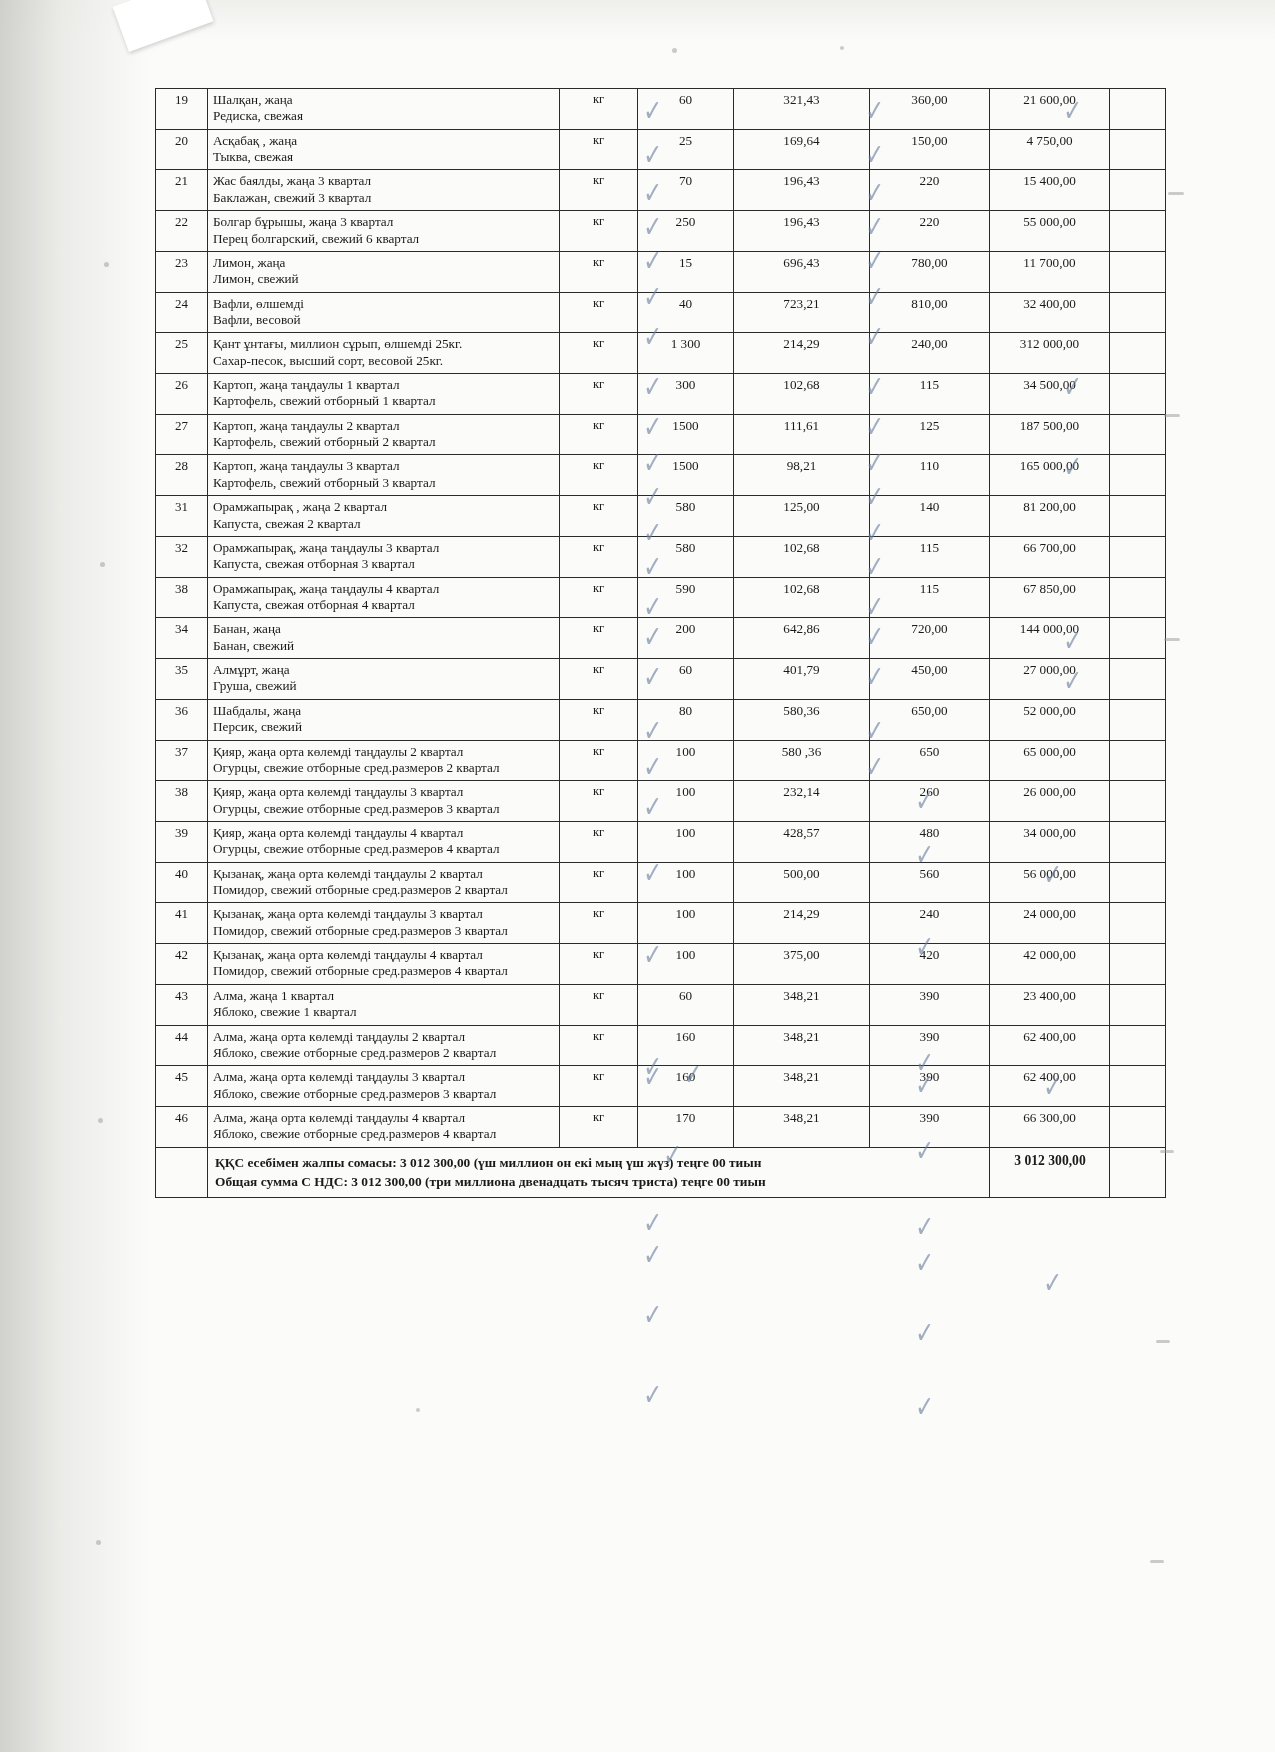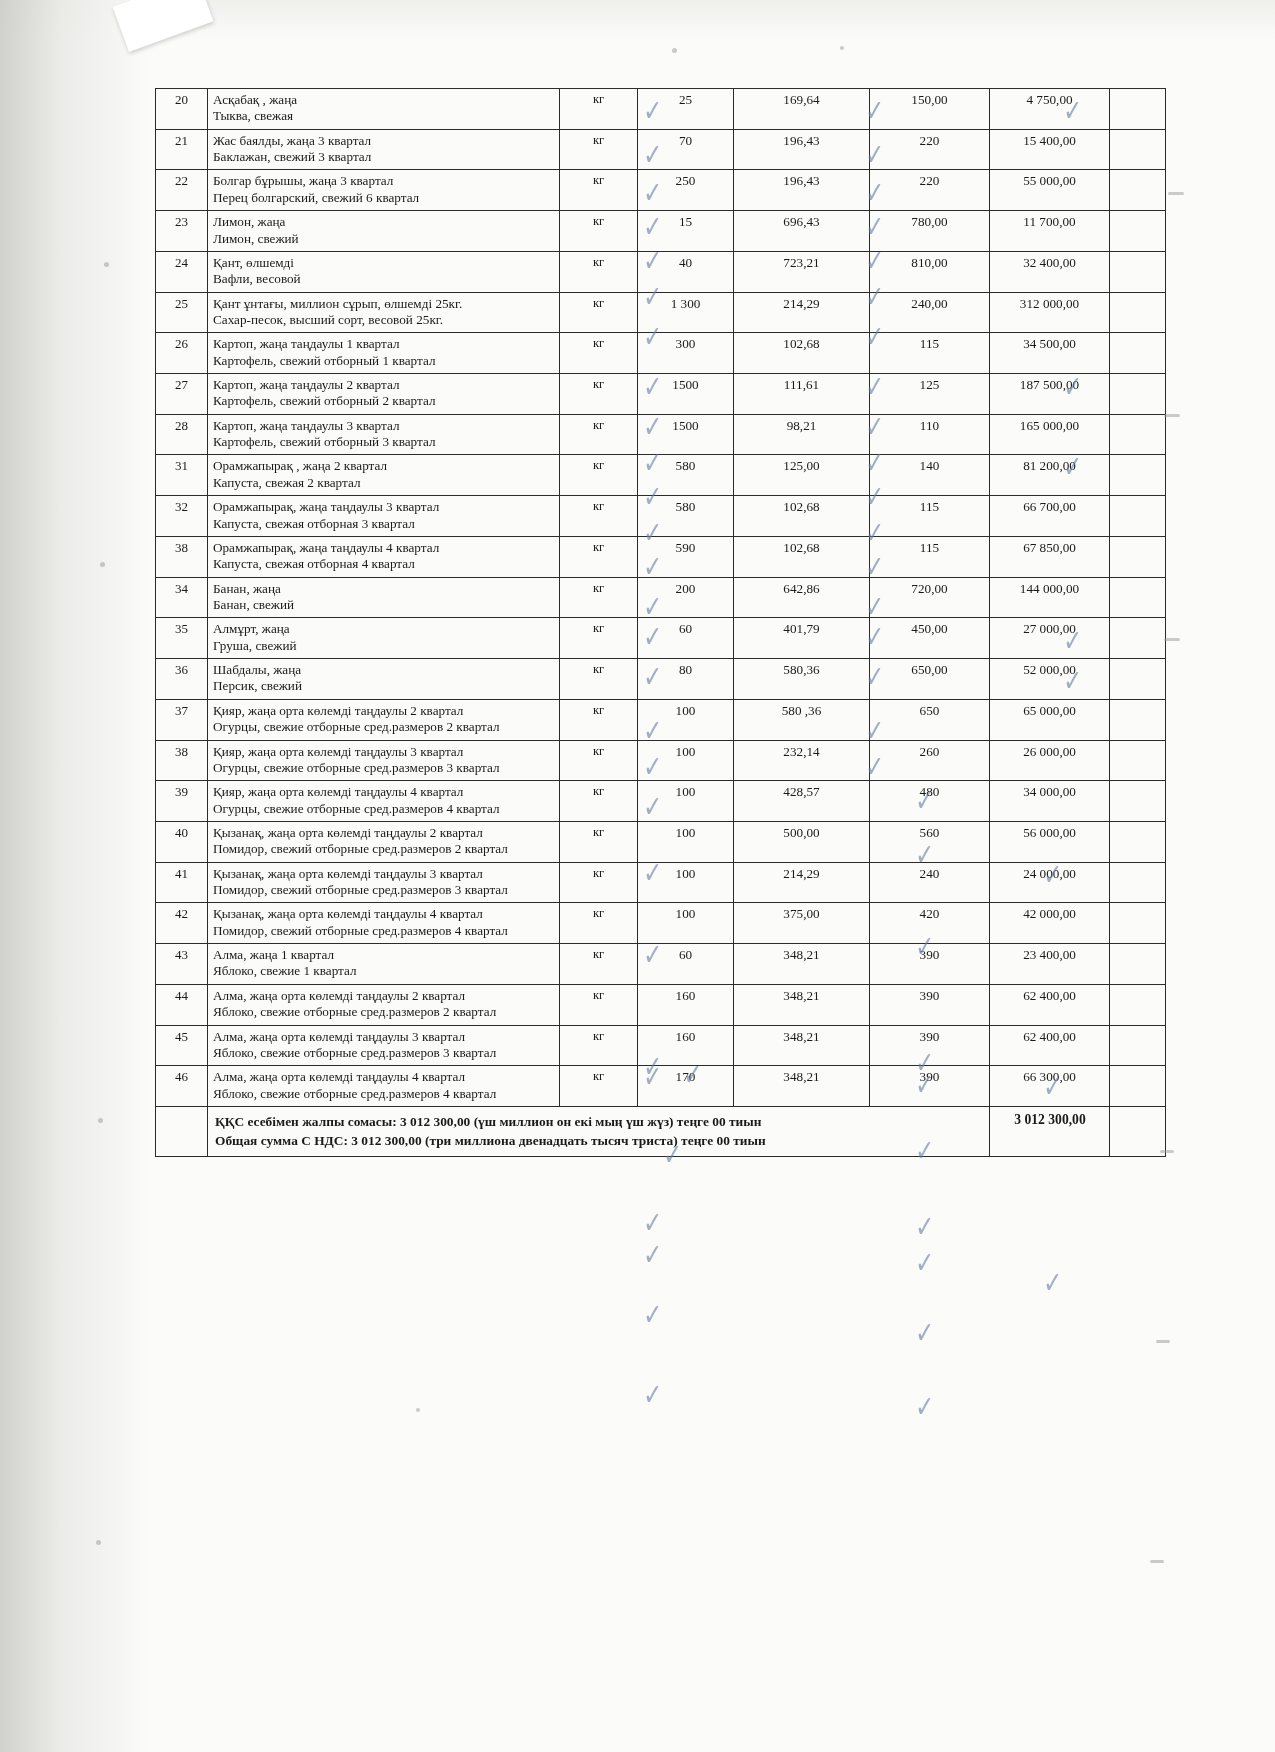--- a/index.html
+++ b/index.html
@@ -131,20 +131,33 @@
         <col class="c-name">
         <col class="c-unit">
         <col class="c-qty">
       <col class="c-price">
         <col class="c-vat">
         <col class="c-sum">
         <col class="c-last">
     </colgroup>
     <tbody id="tbody">
         <tr>
+          <td class="num">19</td>
+          <td class="name">
+            <span class="kz">Шалқан, жаңа</span>
+            <span class="ru"> Редиска, свежая</span>
+          </td>
+          <td class="unit">кг</td>
+          <td class="qty">60</td>
+          <td class="price">321,43</td>
+          <td class="vat">360,00</td>
+          <td class="sum">21 600,00</td>
+          <td class="last"></td>
+        </tr>
+        <tr>
           <td class="num">20</td>
           <td class="name">
             <span class="kz">Асқабақ , жаңа</span>
             <span class="ru">Тыква, свежая</span>
           </td>
           <td class="unit">кг</td>
           <td class="qty">25</td>
           <td class="price">169,64</td>
           <td class="vat">150,00</td>
           <td class="sum">4 750,00</td>
@@ -185,21 +198,21 @@
           <td class="unit">кг</td>
           <td class="qty">15</td>
           <td class="price">696,43</td>
           <td class="vat">780,00</td>
           <td class="sum">11 700,00</td>
           <td class="last"></td>
         </tr>
         <tr>
           <td class="num">24</td>
           <td class="name">
-            <span class="kz">Қант, өлшемді</span>
+            <span class="kz">Вафли, өлшемді</span>
             <span class="ru">Вафли, весовой</span>
           </td>
           <td class="unit">кг</td>
           <td class="qty">40</td>
           <td class="price">723,21</td>
           <td class="vat">810,00</td>
           <td class="sum">32 400,00</td>
           <td class="last"></td>
         </tr>
         <tr>

